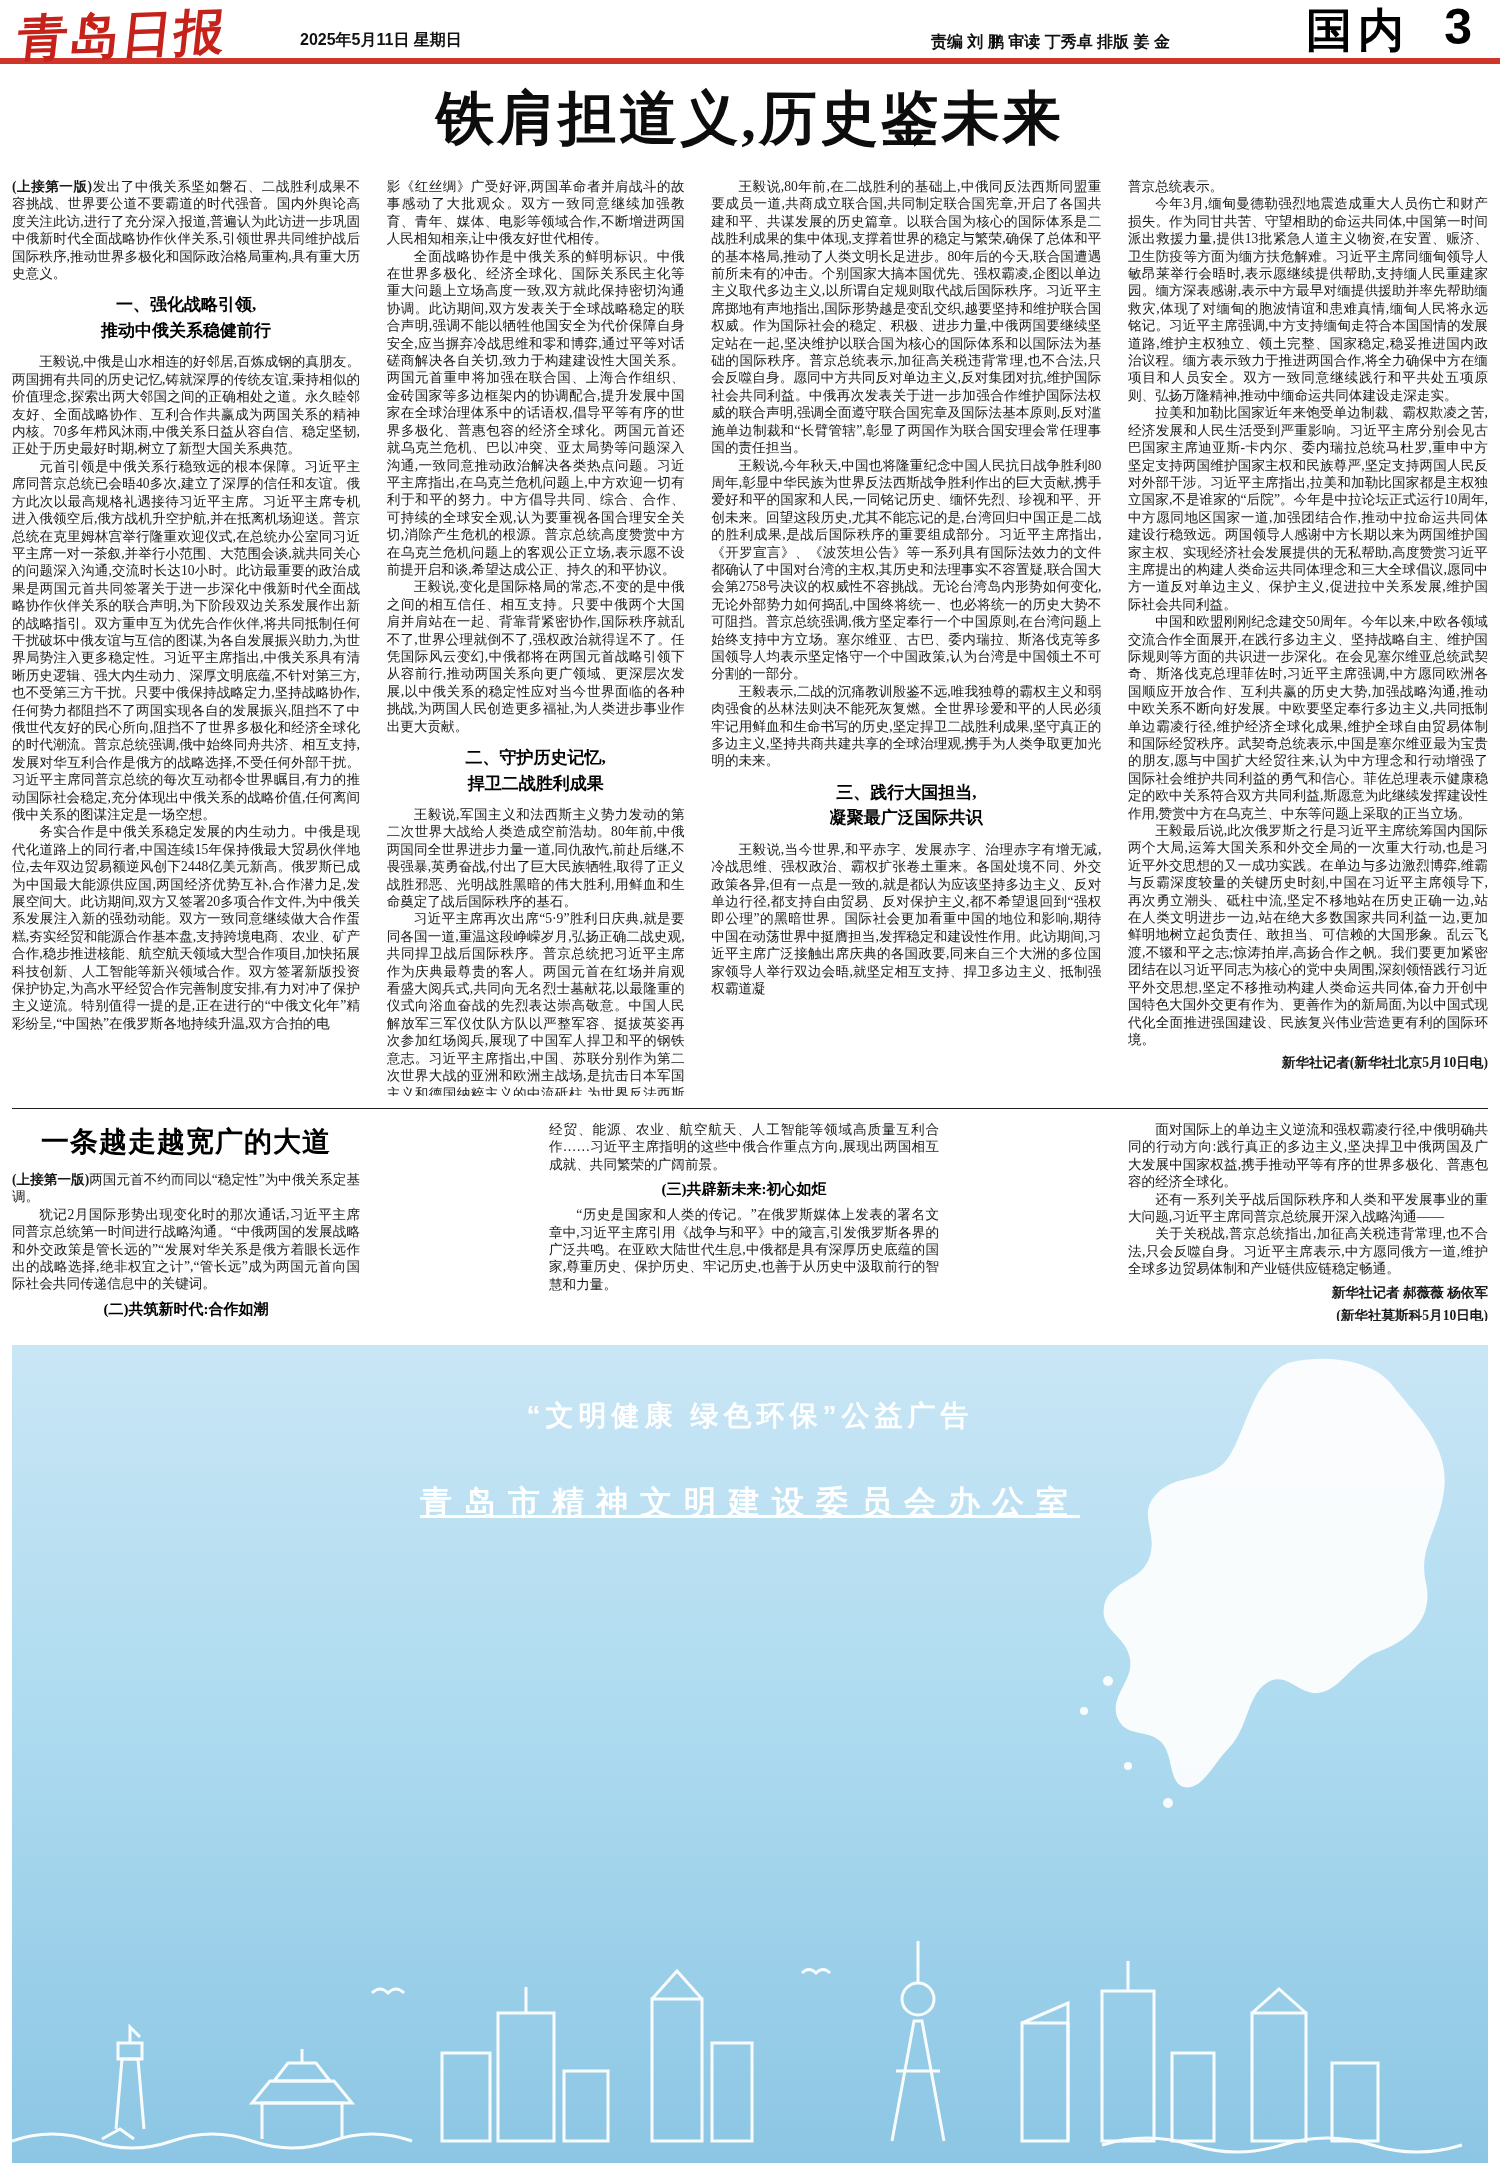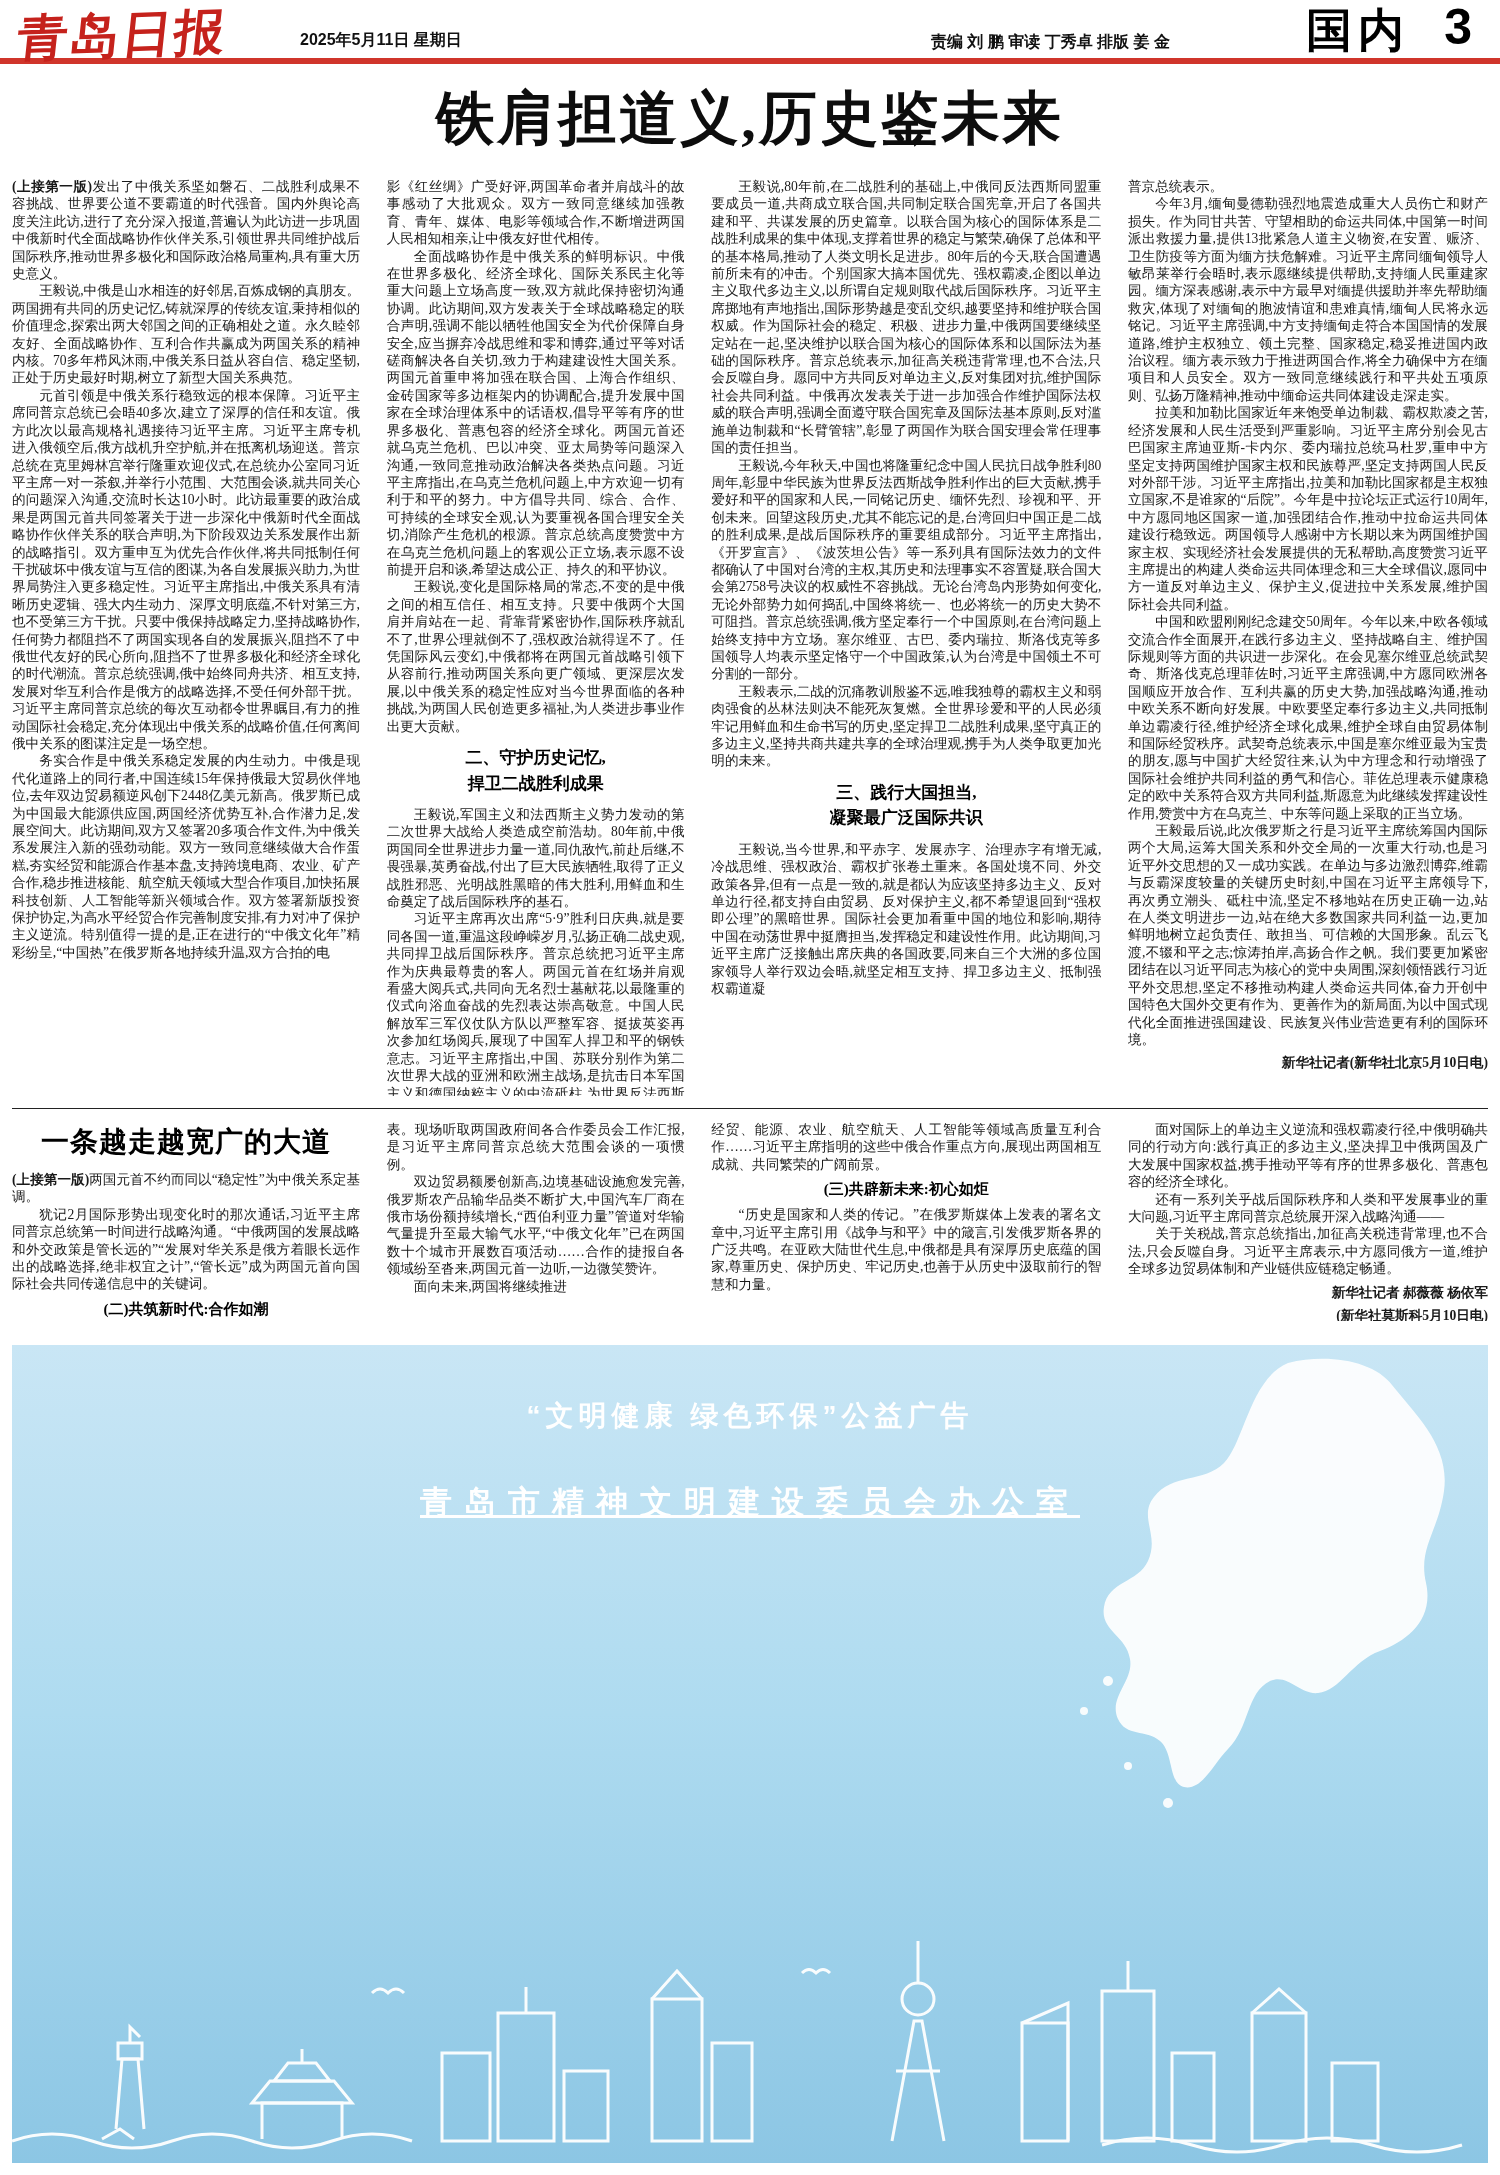--- a/index.html
+++ b/index.html
@@ -74,20 +74,22 @@
   <div class="hdr-sec">国内</div>
   <div class="hdr-pageno">3</div>
 </div>
 <div class="red-rule"></div>
 
 <div>
   <h1 class="a1-headline">铁肩担道义,历史鉴未来</h1>
   <div class="cols a1">
     <div class="col c1">
         <p class="body-p cont jump-prefix"><b>(上接第一版)</b>发出了中俄关系坚如磐石、二战胜利成果不容挑战、世界要公道不要霸道的时代强音。国内外舆论高度关注此访,进行了充分深入报道,普遍认为此访进一步巩固中俄新时代全面战略协作伙伴关系,引领世界共同维护战后国际秩序,推动世界多极化和国际政治格局重构,具有重大历史意义。</p>
+        <h3 class="sec-head">一、强化战略引领,
+推动中俄关系稳健前行</h3>
         <p class="body-p">王毅说,中俄是山水相连的好邻居,百炼成钢的真朋友。两国拥有共同的历史记忆,铸就深厚的传统友谊,秉持相似的价值理念,探索出两大邻国之间的正确相处之道。永久睦邻友好、全面战略协作、互利合作共赢成为两国关系的精神内核。70多年栉风沐雨,中俄关系日益从容自信、稳定坚韧,正处于历史最好时期,树立了新型大国关系典范。</p>
         <p class="body-p">元首引领是中俄关系行稳致远的根本保障。习近平主席同普京总统已会晤40多次,建立了深厚的信任和友谊。俄方此次以最高规格礼遇接待习近平主席。习近平主席专机进入俄领空后,俄方战机升空护航,并在抵离机场迎送。普京总统在克里姆林宫举行隆重欢迎仪式,在总统办公室同习近平主席一对一茶叙,并举行小范围、大范围会谈,就共同关心的问题深入沟通,交流时长达10小时。此访最重要的政治成果是两国元首共同签署关于进一步深化中俄新时代全面战略协作伙伴关系的联合声明,为下阶段双边关系发展作出新的战略指引。双方重申互为优先合作伙伴,将共同抵制任何干扰破坏中俄友谊与互信的图谋,为各自发展振兴助力,为世界局势注入更多稳定性。习近平主席指出,中俄关系具有清晰历史逻辑、强大内生动力、深厚文明底蕴,不针对第三方,也不受第三方干扰。只要中俄保持战略定力,坚持战略协作,任何势力都阻挡不了两国实现各自的发展振兴,阻挡不了中俄世代友好的民心所向,阻挡不了世界多极化和经济全球化的时代潮流。普京总统强调,俄中始终同舟共济、相互支持,发展对华互利合作是俄方的战略选择,不受任何外部干扰。习近平主席同普京总统的每次互动都令世界瞩目,有力的推动国际社会稳定,充分体现出中俄关系的战略价值,任何离间俄中关系的图谋注定是一场空想。</p>
         <p class="body-p">务实合作是中俄关系稳定发展的内生动力。中俄是现代化道路上的同行者,中国连续15年保持俄最大贸易伙伴地位,去年双边贸易额逆风创下2448亿美元新高。俄罗斯已成为中国最大能源供应国,两国经济优势互补,合作潜力足,发展空间大。此访期间,双方又签署20多项合作文件,为中俄关系发展注入新的强劲动能。双方一致同意继续做大合作蛋糕,夯实经贸和能源合作基本盘,支持跨境电商、农业、矿产合作,稳步推进核能、航空航天领域大型合作项目,加快拓展科技创新、人工智能等新兴领域合作。双方签署新版投资保护协定,为高水平经贸合作完善制度安排,有力对冲了保护主义逆流。特别值得一提的是,正在进行的“中俄文化年”精彩纷呈,“中国热”在俄罗斯各地持续升温,双方合拍的电</p>
       </div>
     <div class="col c2">
         <p class="body-p cont">影《红丝绸》广受好评,两国革命者并肩战斗的故事感动了大批观众。双方一致同意继续加强教育、青年、媒体、电影等领域合作,不断增进两国人民相知相亲,让中俄友好世代相传。</p>
         <p class="body-p">全面战略协作是中俄关系的鲜明标识。中俄在世界多极化、经济全球化、国际关系民主化等重大问题上立场高度一致,双方就此保持密切沟通协调。此访期间,双方发表关于全球战略稳定的联合声明,强调不能以牺牲他国安全为代价保障自身安全,应当摒弃冷战思维和零和博弈,通过平等对话磋商解决各自关切,致力于构建建设性大国关系。两国元首重申将加强在联合国、上海合作组织、金砖国家等多边框架内的协调配合,提升发展中国家在全球治理体系中的话语权,倡导平等有序的世界多极化、普惠包容的经济全球化。两国元首还就乌克兰危机、巴以冲突、亚太局势等问题深入沟通,一致同意推动政治解决各类热点问题。习近平主席指出,在乌克兰危机问题上,中方欢迎一切有利于和平的努力。中方倡导共同、综合、合作、可持续的全球安全观,认为要重视各国合理安全关切,消除产生危机的根源。普京总统高度赞赏中方在乌克兰危机问题上的客观公正立场,表示愿不设前提开启和谈,希望达成公正、持久的和平协议。</p>
         <p class="body-p">王毅说,变化是国际格局的常态,不变的是中俄之间的相互信任、相互支持。只要中俄两个大国肩并肩站在一起、背靠背紧密协作,国际秩序就乱不了,世界公理就倒不了,强权政治就得逞不了。任凭国际风云变幻,中俄都将在两国元首战略引领下从容前行,推动两国关系向更广领域、更深层次发展,以中俄关系的稳定性应对当今世界面临的各种挑战,为两国人民创造更多福祉,为人类进步事业作出更大贡献。</p>
         <h3 class="sec-head">二、守护历史记忆,
 捍卫二战胜利成果</h3>
@@ -118,25 +120,20 @@
 <div>
   <div class="cols a2">
     <div class="col c1">
       <h2 class="a2-headline">一条越走越宽广的大道</h2>
       <div>
           <p class="body-p cont jump-prefix"><b>(上接第一版)</b>两国元首不约而同以“稳定性”为中俄关系定基调。</p>
           <p class="body-p">犹记2月国际形势出现变化时的那次通话,习近平主席同普京总统第一时间进行战略沟通。“中俄两国的发展战略和外交政策是管长远的”“发展对华关系是俄方着眼长远作出的战略选择,绝非权宜之计”,“管长远”成为两国元首向国际社会共同传递信息中的关键词。</p>
           <h4 class="sub-head">(二)共筑新时代:合作如潮</h4>
         </div>
     </div>
-    <div class="col c2">
-        <p class="body-p cont">表。现场听取两国政府间各合作委员会工作汇报,是习近平主席同普京总统大范围会谈的一项惯例。</p>
-        <p class="body-p">双边贸易额屡创新高,边境基础设施愈发完善,俄罗斯农产品输华品类不断扩大,中国汽车厂商在俄市场份额持续增长,“西伯利亚力量”管道对华输气量提升至最大输气水平,“中俄文化年”已在两国数十个城市开展数百项活动……合作的捷报自各领域纷至沓来,两国元首一边听,一边微笑赞许。</p>
-        <p class="body-p">面向未来,两国将继续推进</p>
-      </div>
     <div class="col c3">
         <p class="body-p cont">经贸、能源、农业、航空航天、人工智能等领域高质量互利合作……习近平主席指明的这些中俄合作重点方向,展现出两国相互成就、共同繁荣的广阔前景。</p>
         <h4 class="sub-head">(三)共辟新未来:初心如炬</h4>
         <p class="body-p">“历史是国家和人类的传记。”在俄罗斯媒体上发表的署名文章中,习近平主席引用《战争与和平》中的箴言,引发俄罗斯各界的广泛共鸣。在亚欧大陆世代生息,中俄都是具有深厚历史底蕴的国家,尊重历史、保护历史、牢记历史,也善于从历史中汲取前行的智慧和力量。</p>
       </div>
     <div class="col c4">
         <p class="body-p">面对国际上的单边主义逆流和强权霸凌行径,中俄明确共同的行动方向:践行真正的多边主义,坚决捍卫中俄两国及广大发展中国家权益,携手推动平等有序的世界多极化、普惠包容的经济全球化。</p>
         <p class="body-p">还有一系列关乎战后国际秩序和人类和平发展事业的重大问题,习近平主席同普京总统展开深入战略沟通——</p>
         <p class="body-p">关于关税战,普京总统指出,加征高关税违背常理,也不合法,只会反噬自身。习近平主席表示,中方愿同俄方一道,维护全球多边贸易体制和产业链供应链稳定畅通。</p>
         <p class="byline">新华社记者  郝薇薇  杨依军</p>

